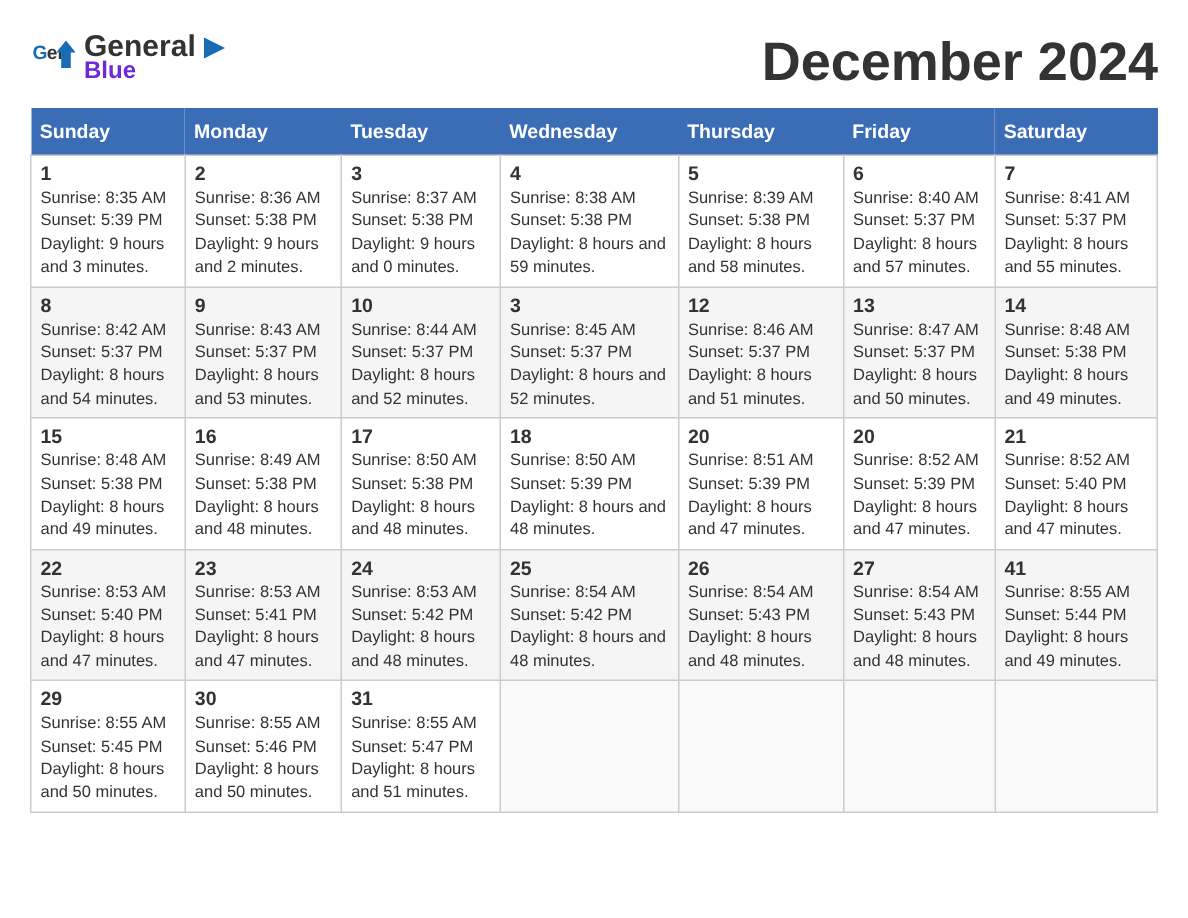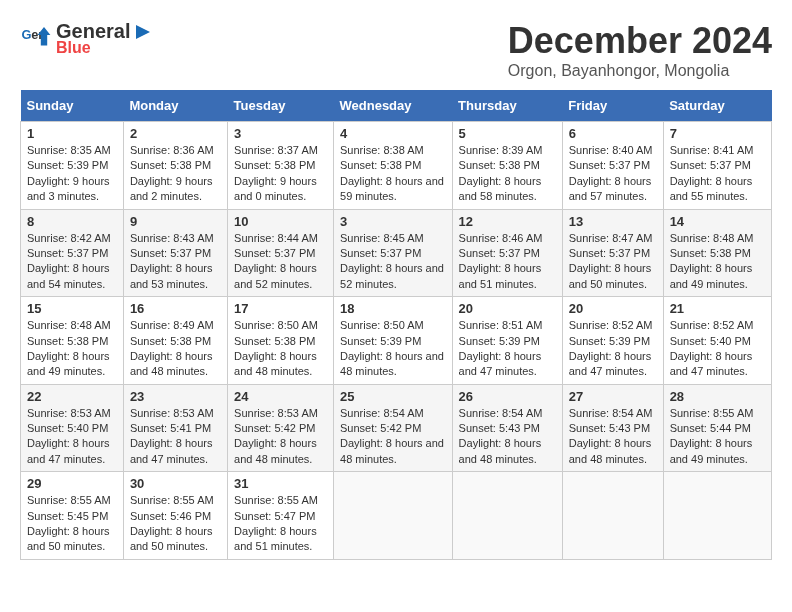--- a/index.html
+++ b/index.html
@@ -19,21 +19,21 @@
     .logo {
       display: flex;
       align-items: center;
       gap: 4px;
     }
     .logo-icon {
       width: 32px;
       height: 32px;
     }
     .title-area {
-      text-align: left;
+      text-align: right;
     }
     .month-title {
       font-size: 36px;
       font-weight: bold;
       color: #333;
     }
     .location {
       font-size: 16px;
       color: #555;
     }
@@ -86,26 +86,25 @@
       <text x="14" y="20" font-size="16" fill="#333" font-weight="bold">en</text>
       <polygon points="30,5 38,15 34,15 34,28 26,28 26,15 22,15" fill="#1a6bb5"></polygon>
     </svg>
     <div>
       <div style="display:flex;align-items:center;gap:0">
         <span style="font-size:20px;font-weight:bold;color:#333">General</span>
         <svg width="22" height="22" viewBox="0 0 22 22" style="margin-left:2px">
           <polygon points="4,4 18,11 4,18" fill="#1a6bb5"></polygon>
         </svg>
       </div>
-      <div style="font-size:16px;font-weight:bold;color:#ef4444;margin-top:-4px">Blue</div>
+      <div style="font-size:16px;font-weight:bold;color:#6d28d9;margin-top:-4px">Blue</div>
     </div>
   </div>
   <div class="title-area">
     <div class="month-title">December 2024</div>
-    <div class="location">Orgon, Bayanhongor, Mongolia</div>
   </div>
 </div>
 
 <table>
   <thead>
     <tr>
     <th>Sunday</th>
         <th>Monday</th>
         <th>Tuesday</th>
         <th>Wednesday</th>
@@ -224,21 +223,21 @@
         </td>
         <td>
           <span class="day-num">26</span>
           <div class="day-info">Sunrise: 8:54 AM<br>Sunset: 5:43 PM<br>Daylight: 8 hours and 48 minutes.</div>
         </td>
         <td>
           <span class="day-num">27</span>
           <div class="day-info">Sunrise: 8:54 AM<br>Sunset: 5:43 PM<br>Daylight: 8 hours and 48 minutes.</div>
         </td>
         <td>
-          <span class="day-num">28</span>
+          <span class="day-num">41</span>
           <div class="day-info">Sunrise: 8:55 AM<br>Sunset: 5:44 PM<br>Daylight: 8 hours and 49 minutes.</div>
         </td>
       </tr>
       <tr>
         <td>
           <span class="day-num">29</span>
           <div class="day-info">Sunrise: 8:55 AM<br>Sunset: 5:45 PM<br>Daylight: 8 hours and 50 minutes.</div>
         </td>
         <td>
           <span class="day-num">30</span>

